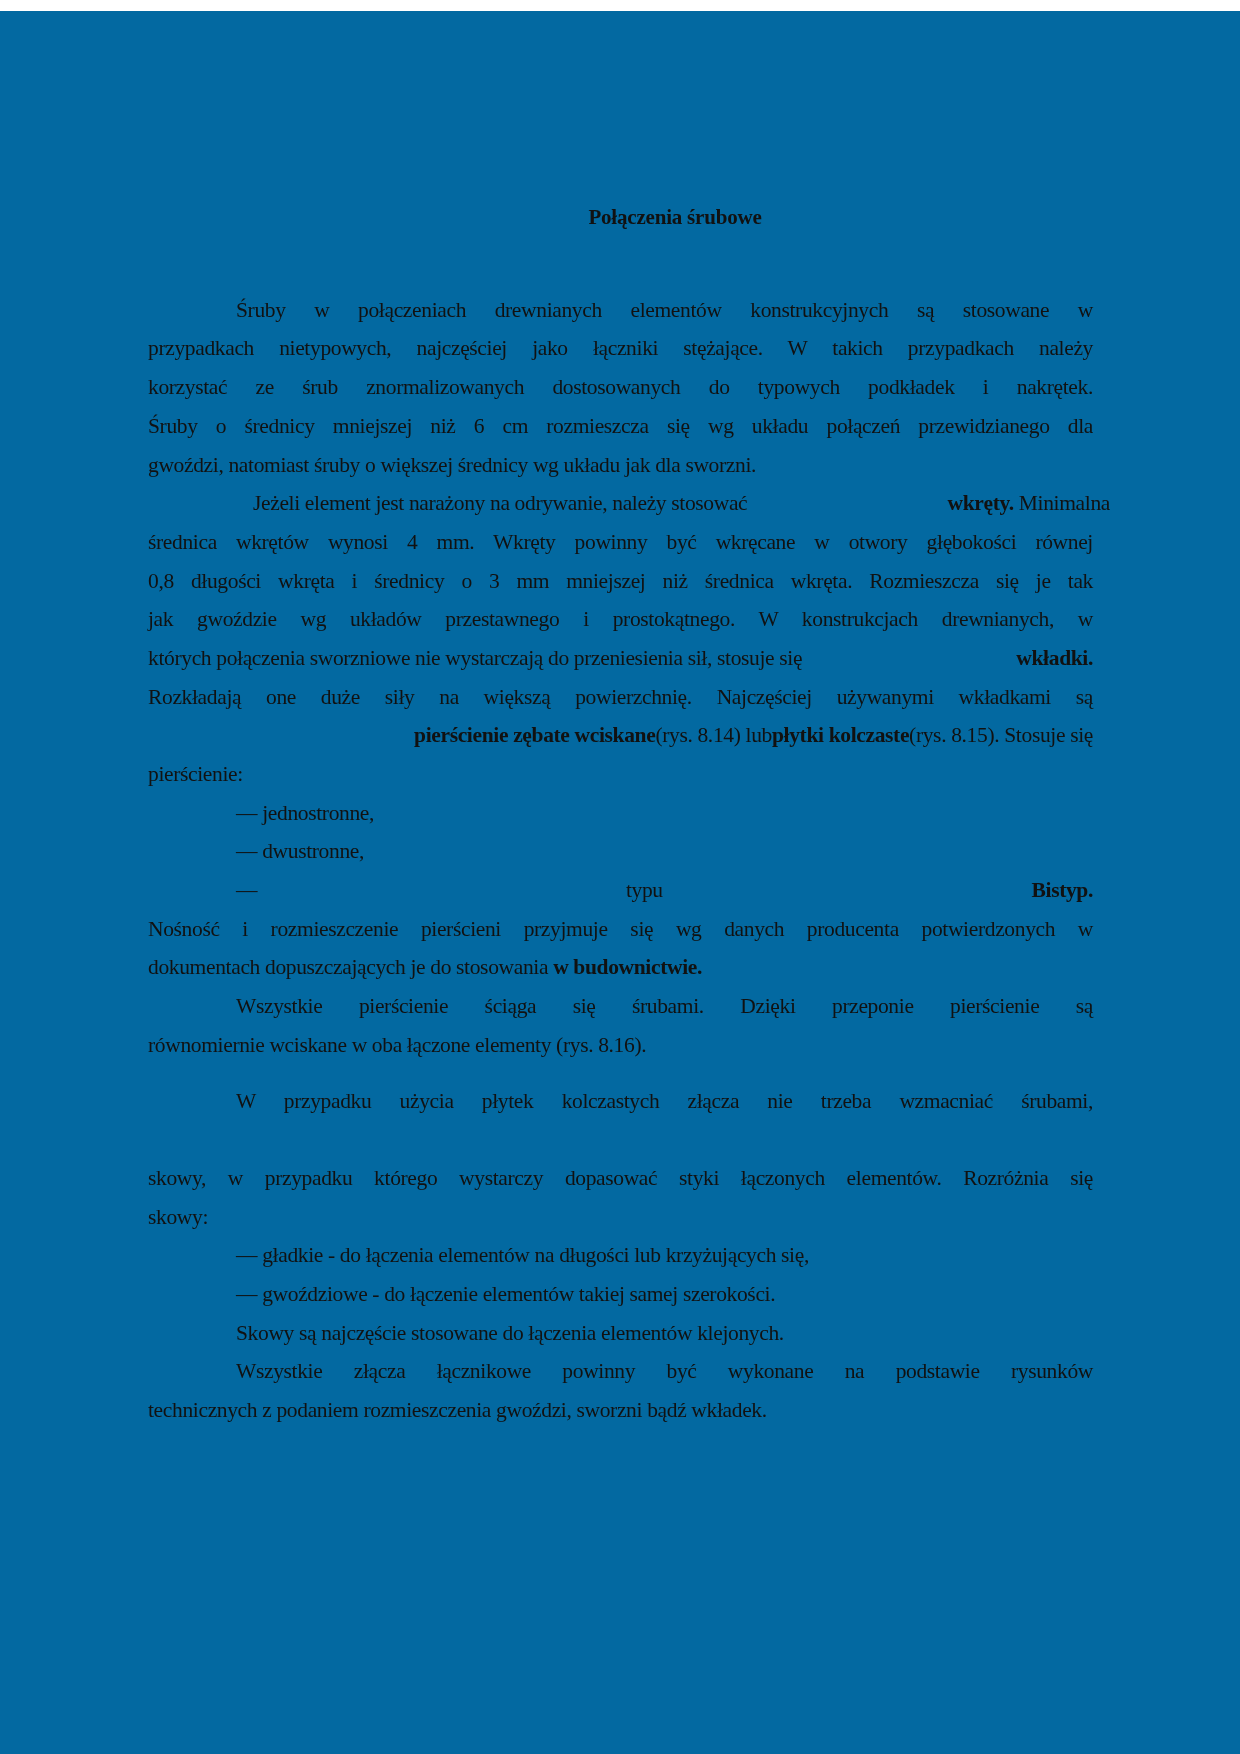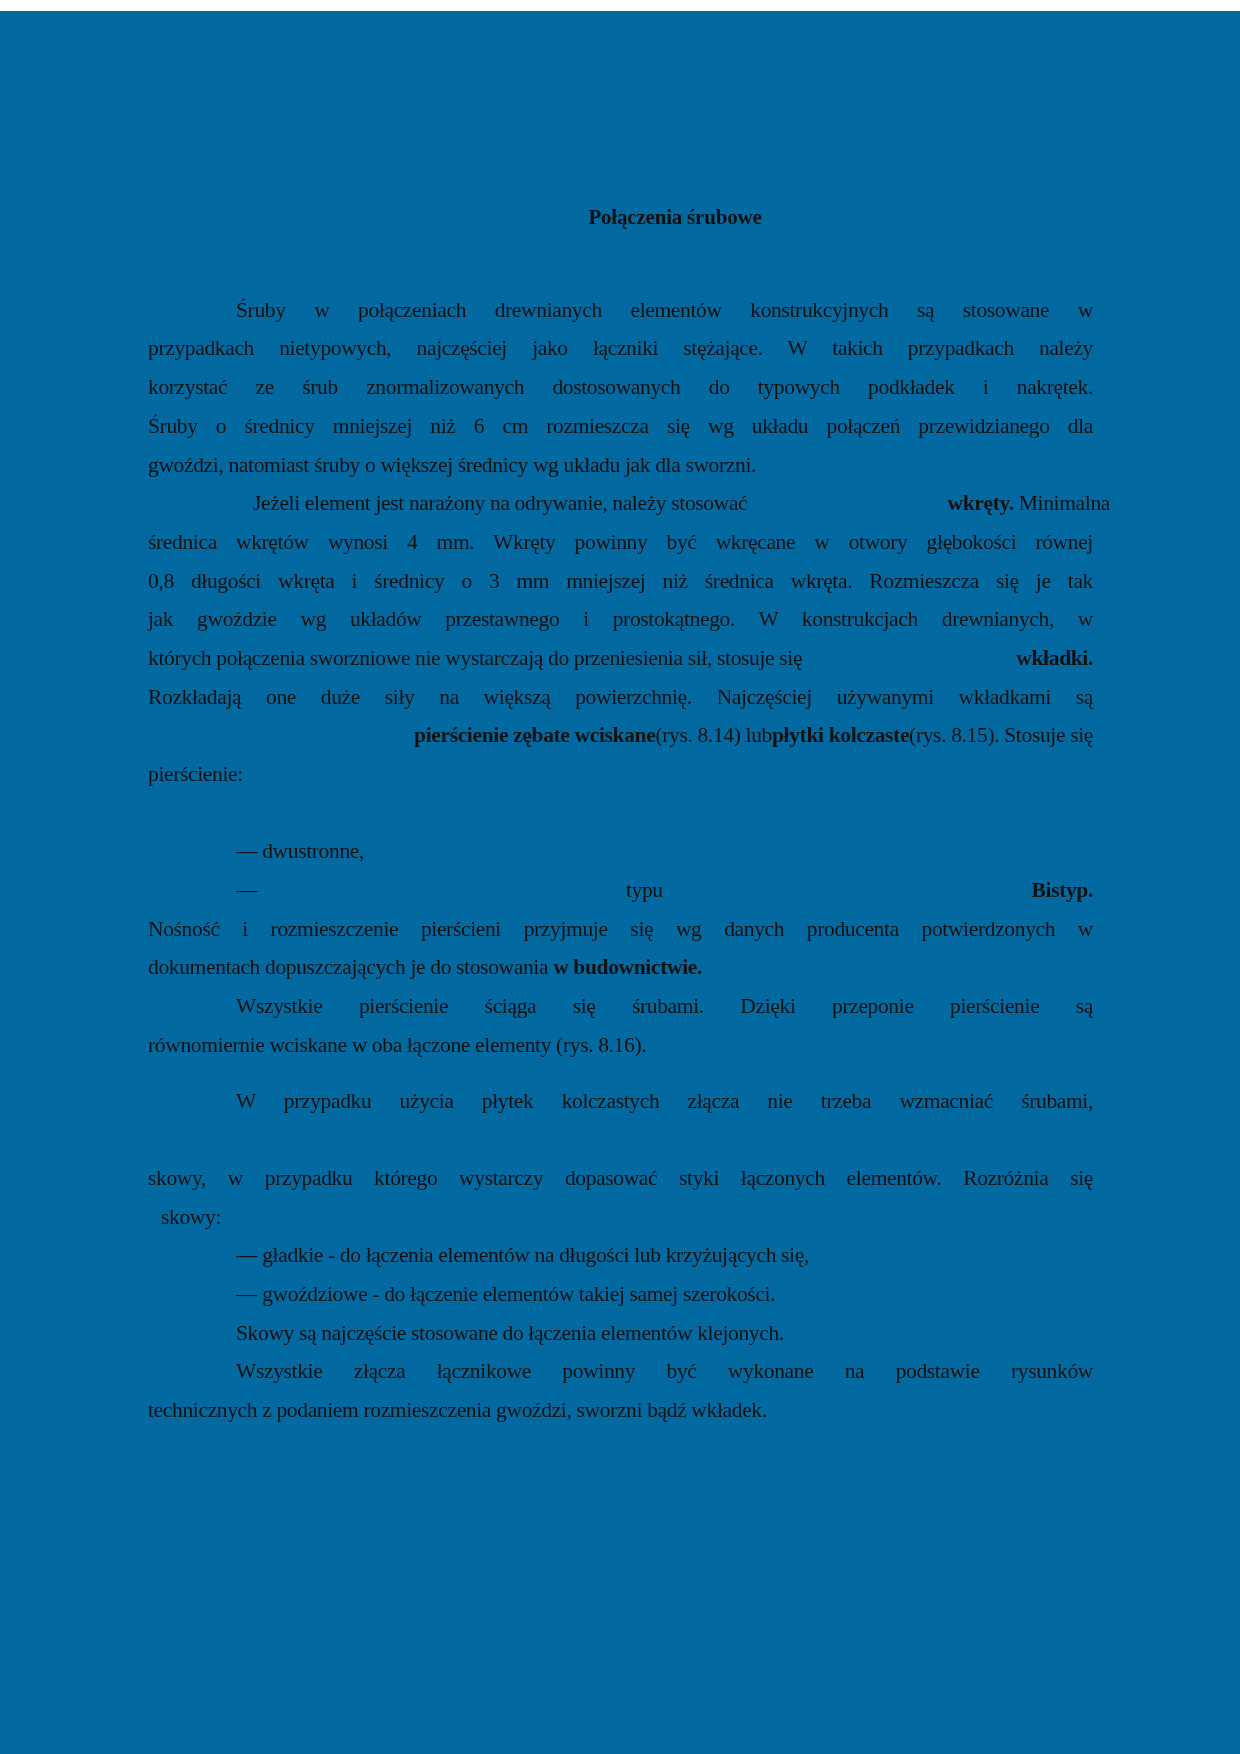--- a/index.html
+++ b/index.html
@@ -89,39 +89,40 @@
   <div class="line justify" style="top:594px;">jak gwoździe wg układów przestawnego i prostokątnego. W konstrukcjach drewnianych, w</div>
   <div class="line justify" style="top:672px;">Rozkładają one duże siły na większą powierzchnię. Najczęściej używanymi wkładkami są</div>
   <div class="line split" style="top:710px;justify-content:flex-end;">
     <b>pierścienie zębate wciskane</b>
     <span>(rys. 8.14) lub</span>
     <b>płytki kolczaste</b>
     <span>(rys. 8.15). Stosuje się</span>
   </div>
   <div class="line" style="top:749px;">pierścienie:</div>
 
+  <div class="line item" style="top:788px;">— jednostronne,</div>
   <div class="line item" style="top:826px;">— dwustronne,</div>
   <div class="line item split" style="top:865px;">
     <span>—</span>
     <span>typu</span>
     <b>Bistyp.</b>
   </div>
 
   <div class="line justify" style="top:904px;">Nośność i rozmieszczenie pierścieni przyjmuje się wg danych producenta potwierdzonych w</div>
   <div class="line" style="top:942px;">
     <span>dokumentach dopuszczających je do stosowania</span>
     <b>w budownictwie.</b>
   </div>
 
   <div class="line indent justify" style="top:981px;">Wszystkie pierścienie ściąga się śrubami. Dzięki przeponie pierścienie są</div>
   <div class="line" style="top:1020px;">równomiernie wciskane w oba łączone elementy (rys. 8.16).</div>
 
   <div class="line indent justify" style="top:1076px;">W przypadku użycia płytek kolczastych złącza nie trzeba wzmacniać śrubami,</div>
   <div class="line justify" style="top:1153px;">skowy, w przypadku którego wystarczy dopasować styki łączonych elementów. Rozróżnia się</div>
-  <div class="line" style="top:1192px;margin-left:13px;">skowy:</div>
+  <div class="line" style="top:1192px;">skowy:</div>
 
   <div class="line item" style="top:1230px;">— gładkie - do łączenia elementów na długości lub krzyżujących się,</div>
   <div class="line item" style="top:1269px;">— gwoździowe - do łączenie elementów takiej samej szerokości.</div>
 
   <div class="line indent" style="top:1308px;">Skowy są najczęście stosowane do łączenia elementów klejonych.</div>
 
   <div class="line indent justify" style="top:1346px;">Wszystkie złącza łącznikowe powinny być wykonane na podstawie rysunków</div>
   <div class="line" style="top:1385px;">technicznych z podaniem rozmieszczenia gwoździ, sworzni bądź wkładek.</div>
 
 </div>

